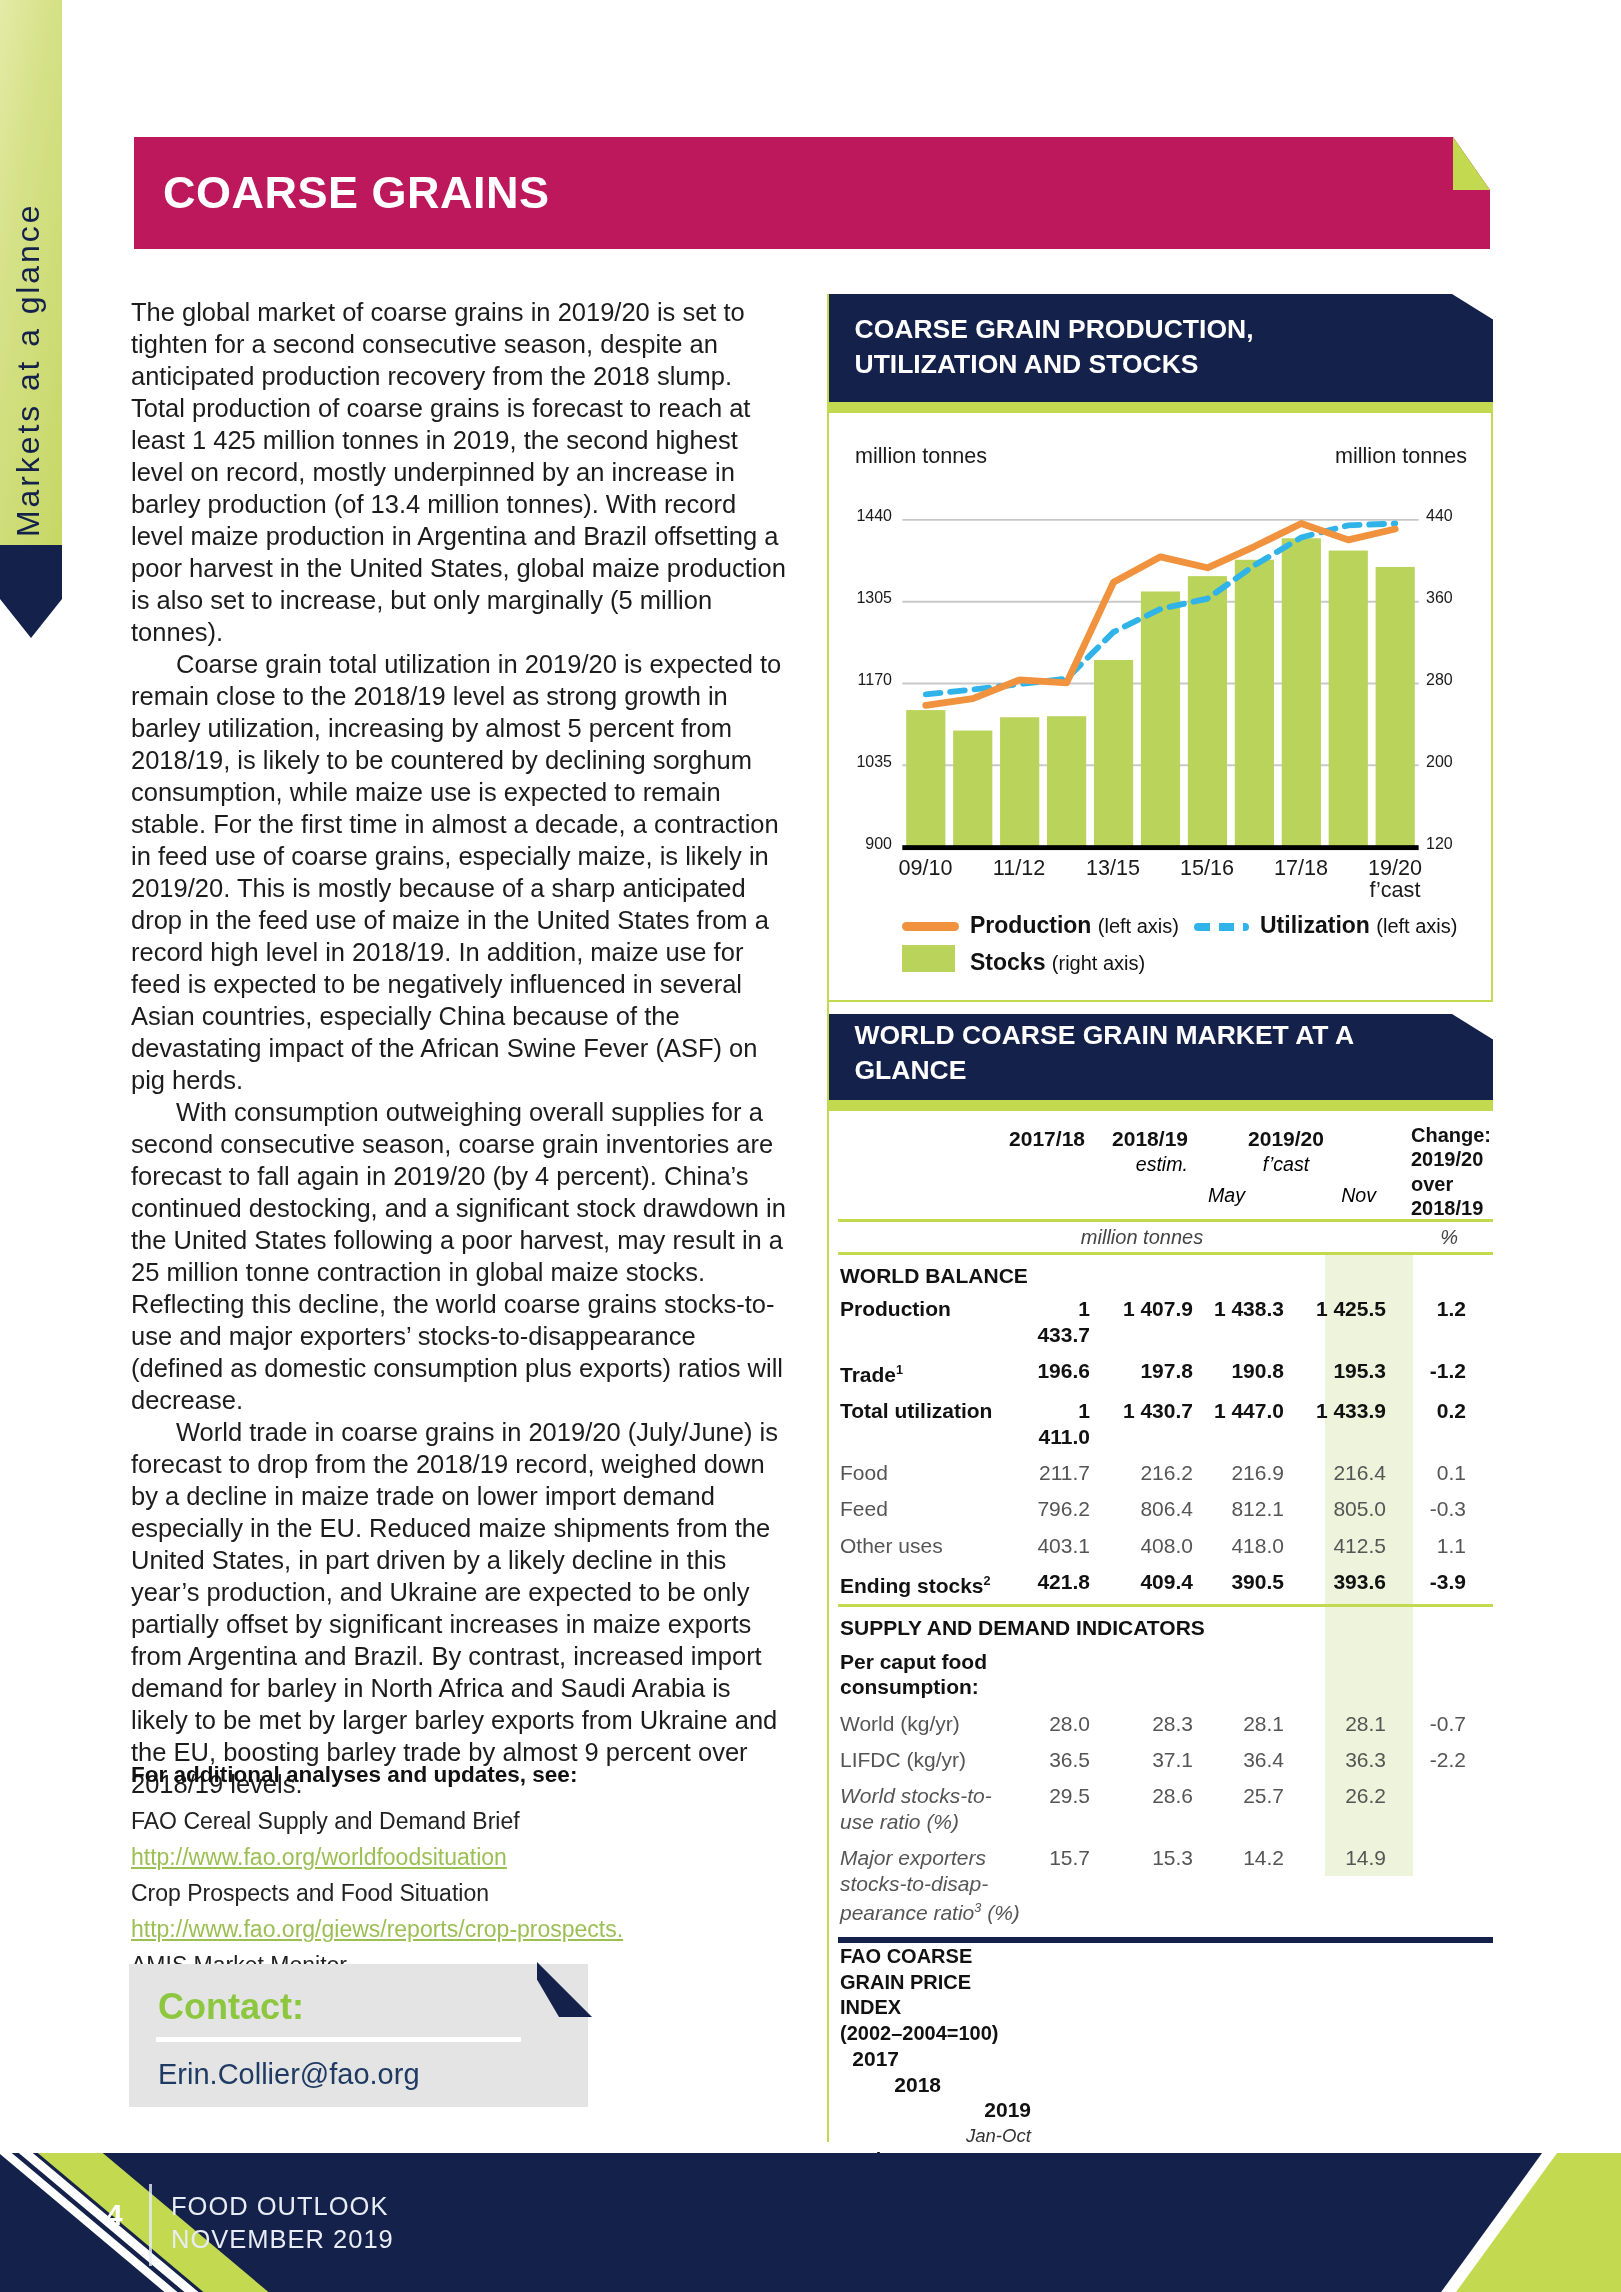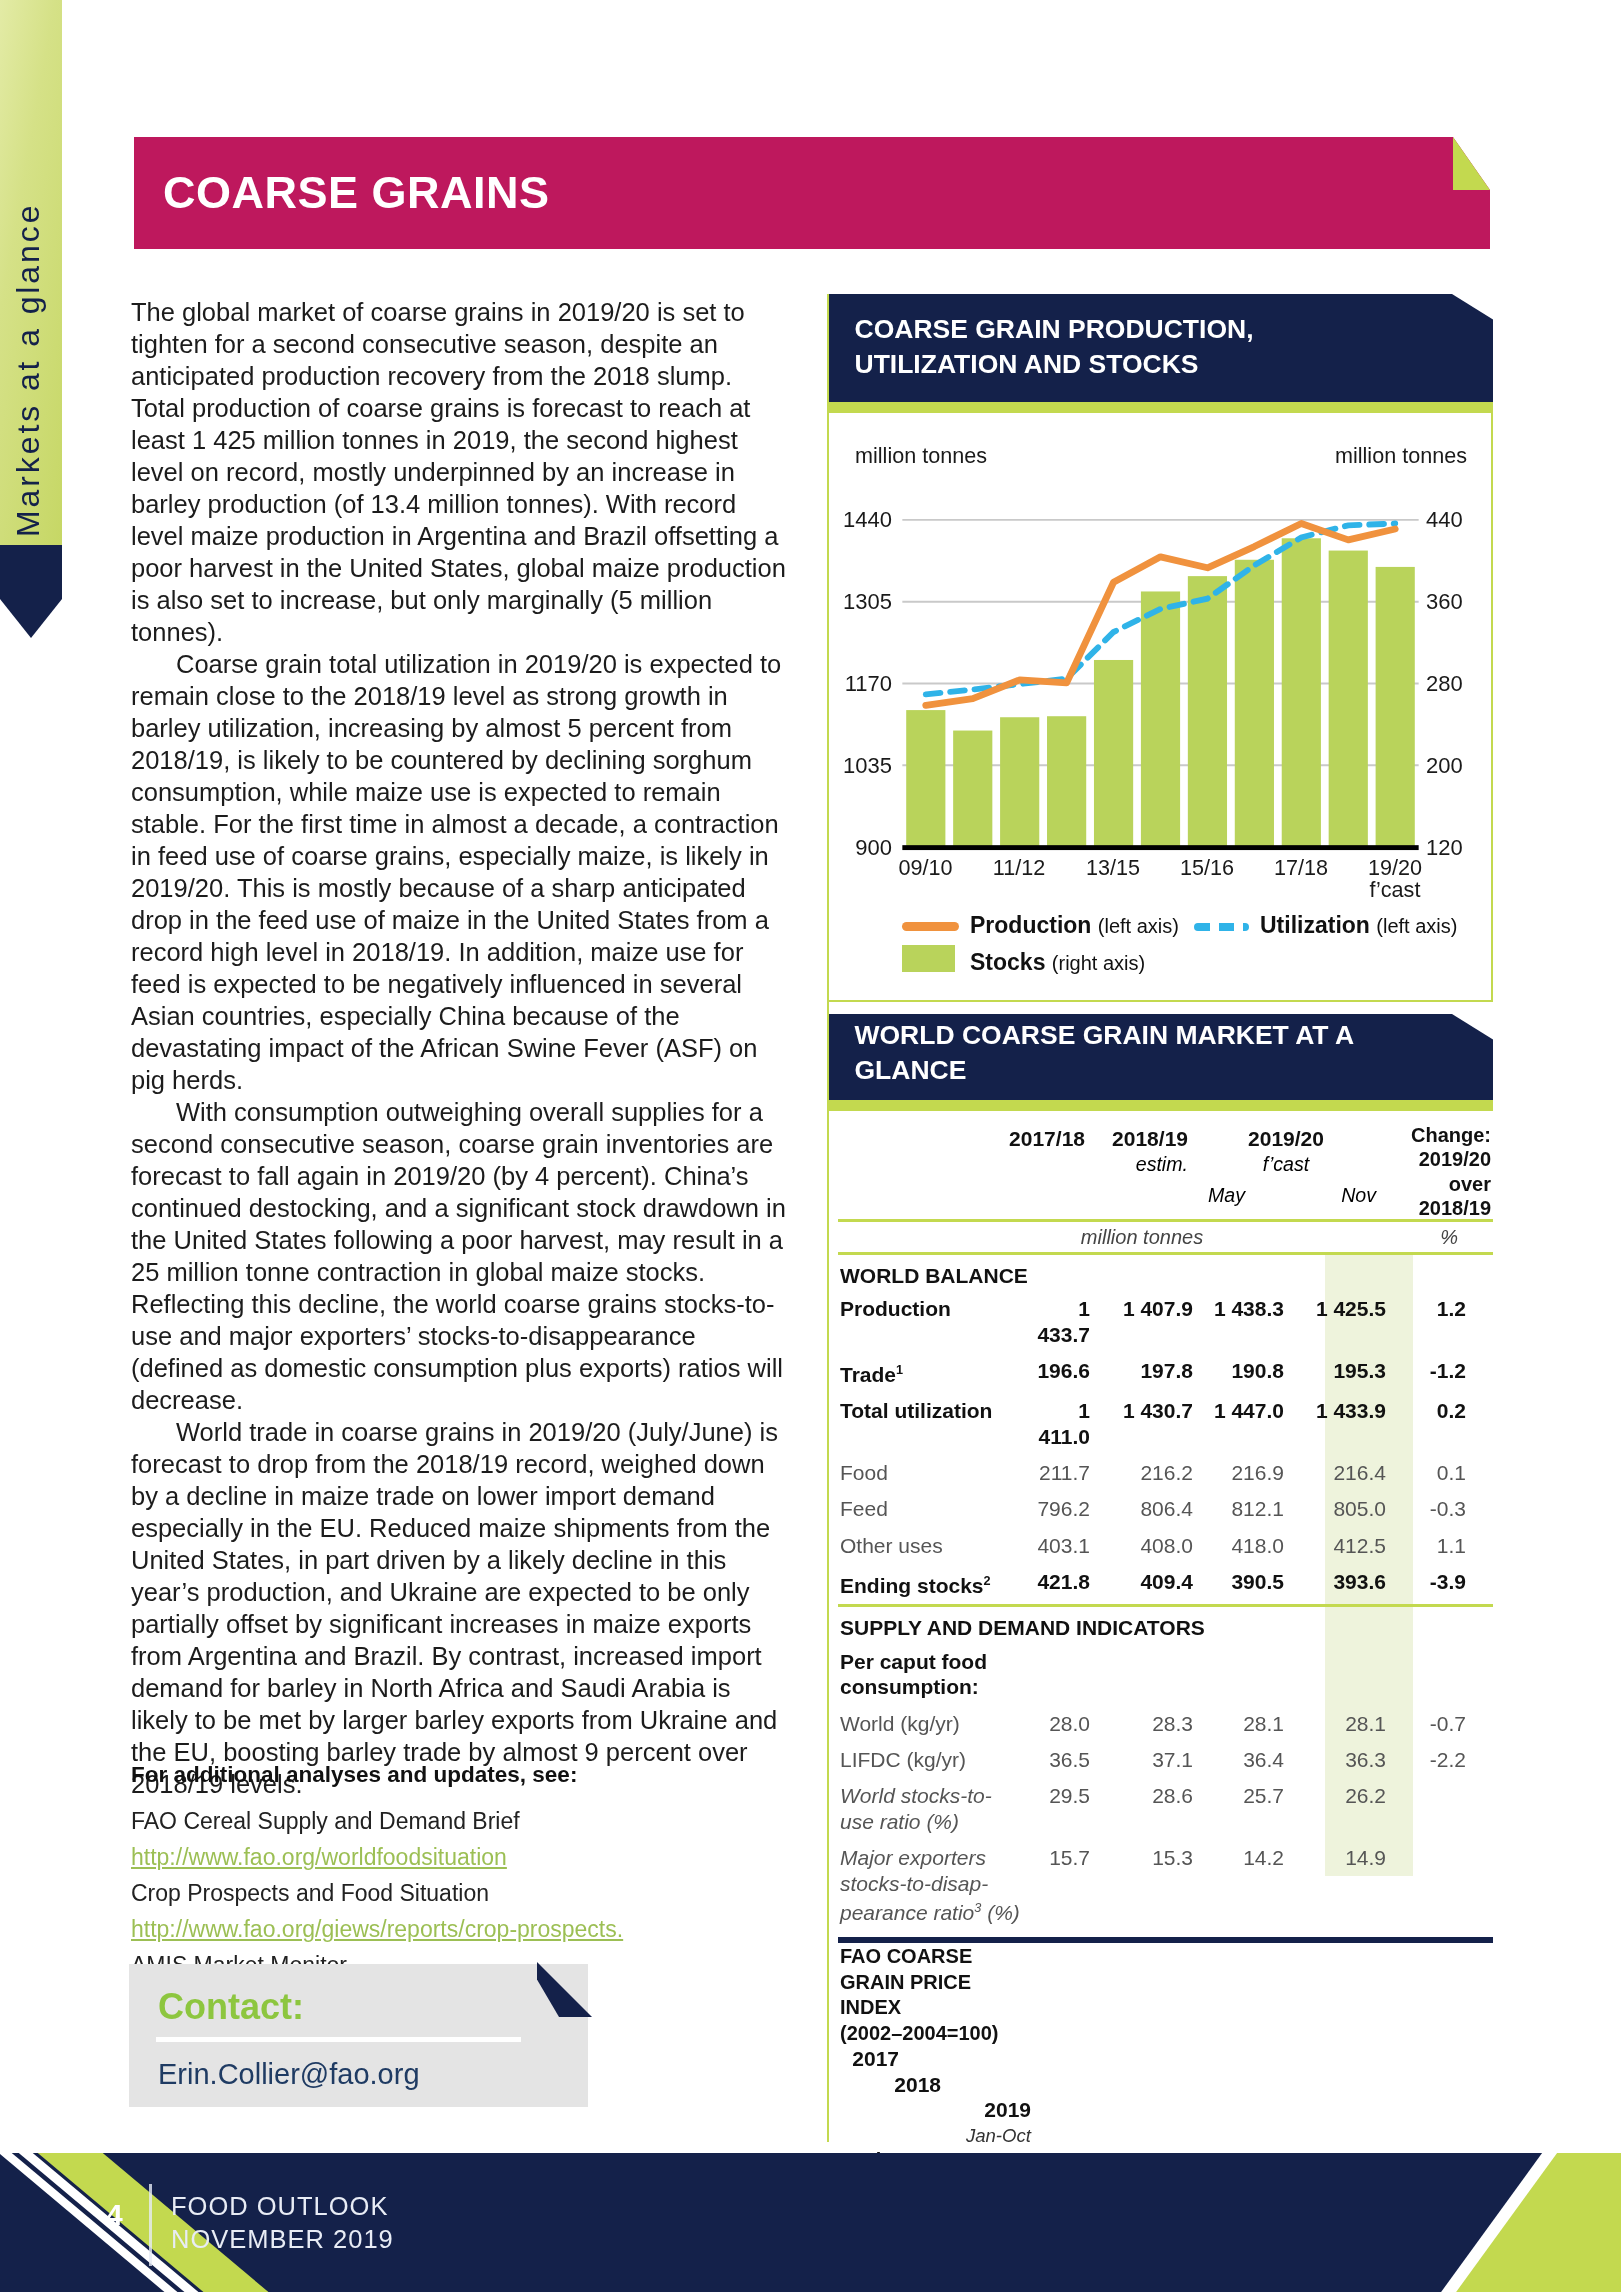--- a/index.html
+++ b/index.html
@@ -47,39 +47,39 @@
   .chart-box { position:absolute; left:829px; top:413px; width:664px; height:589px;
     border-right:2px solid #c3d94f; border-bottom:2px solid #c3d94f; background:#fff; }
   
   .axis-title { position:absolute; font-size:21.6px; color:#1a1a1a; top:443px; }
   .axis-title.left { left:855px; }
   .axis-title.right { left:1271px; width:196px; text-align:right; }
   #chartsvg { position:absolute; left:902px; top:514px; }
   .tick-col { position:absolute; top:514px; height:339px; }
   .tick-col.left { left:819px; width:73px; }
   .tick-col.right { left:1426px; width:59px; }
-  .tick-col span { position:absolute; font-size:22px; color:#1a1a1a; }
+  .tick-col span { position:absolute; font-size:16px; color:#1a1a1a; }
   .tick-col.left span { right:0; text-align:right; }
   .tick-col.right span { left:0; }
   .x-labels { position:absolute; left:902px; top:855px; width:517px; height:47px; }
   .x-labels span { position:absolute; width:98px; text-align:center; font-size:21.6px; color:#1a1a1a; }
   .legend-row { position:absolute; font-size:23px; color:#111; }
   .legend-name { font-weight:700; }
   .legend-qual { font-size:20px; font-weight:400; }
   .sw-line { position:absolute; left:902px; top:922px; width:57px; height:8.8px; border-radius:4.9px; background:#f0923e; }
   .sw-dash { position:absolute; left:1194px; top:923px; width:55px; height:7.8px;
     background:repeating-linear-gradient(90deg,#2fb3e8 0 15.7px,transparent 15.7px 24.5px); border-radius:3.9px; }
   .sw-box { position:absolute; left:902px; top:945px; width:53px; height:27.4px; background:#b9d35b; }
   
   .glance-highlight { position:absolute; left:1325px; top:1253px; width:88px; height:623px; background:#eef3dc; }
   .glance-table { position:absolute; left:838px; top:1119px; width:655px; font-size:21px; color:#111; }
   .gt-header { position:relative; height:100px; }
   .gt-header .h { position:absolute; font-weight:700; font-size:21px; }
   .gt-header .it { position:absolute; font-style:italic; font-weight:400; font-size:19.6px; color:#000000; }
-  .gt-change { position:absolute; right:2px; top:3.9px; text-align:right; font-weight:700; font-size:20px; line-height:24.5px; }
+  .gt-change { position:absolute; right:2px; top:3.9px; text-align:left; font-weight:700; font-size:20px; line-height:24.5px; }
   .rule-g { height:2.9px; background:#c3d94f; }
   .unit-row { position:relative; height:30px; font-style:italic; font-size:20px; color:#444; }
   .unit-mt { position:absolute; left:157px; width:294px; text-align:center; top:3.9px; }
   .unit-pc { position:absolute; right:35px; top:3.9px; }
   .sec-heading { font-weight:700; padding:8.8px 0 3.9px 2px; font-size:21px; }
   .g-row { display:flex; align-items:flex-start; padding:4.9px 0 5.9px 0; line-height:25.5px; }
   .g-row .lab { width:191px; padding-left:2px; padding-right:7.8px; color:#555; }
   .g-row.b .lab, .g-row.b .num { font-weight:700; color:#111; }
   .g-row.i .lab { font-style:italic; }
   .g-row .num { text-align:right; color:#555; }

